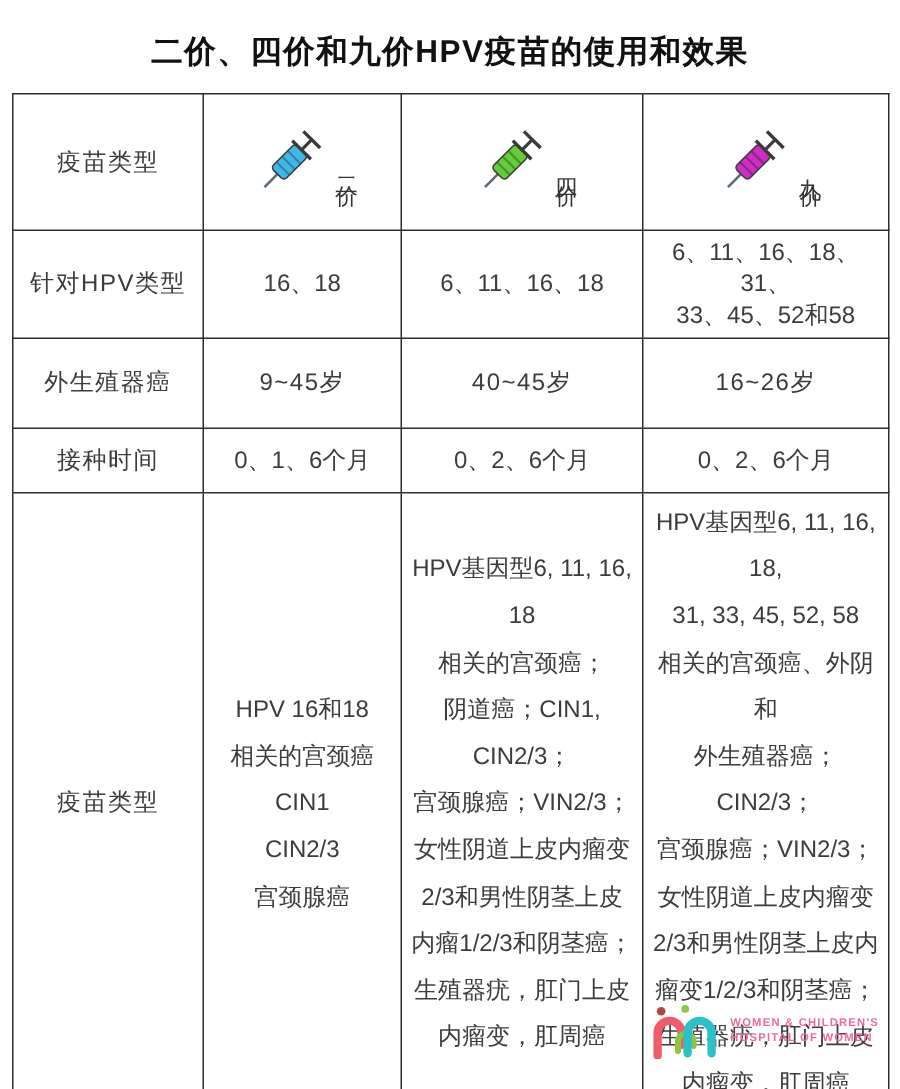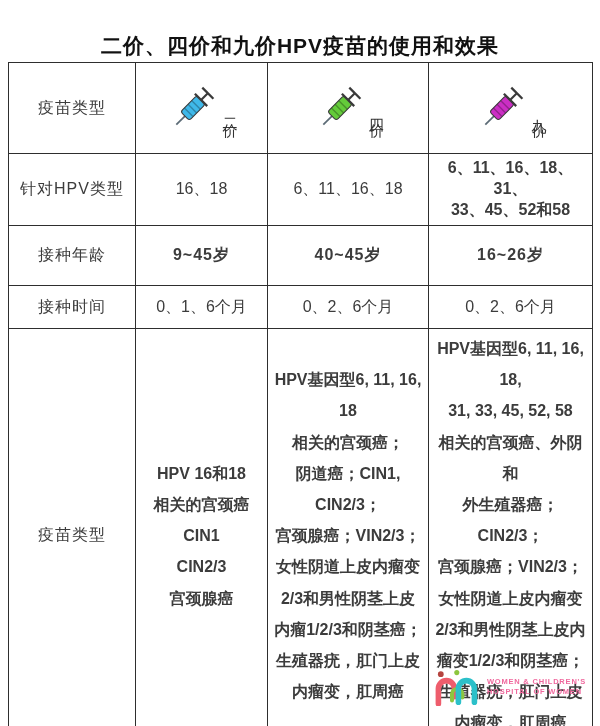--- a/index.html
+++ b/index.html
@@ -7,21 +7,21 @@
   .page {
     position: relative;
     width: 600px; height: 726px;
     background: #ffffff;
     font-family: "Liberation Sans", "DejaVu Sans", sans-serif;
     color: #333;
     overflow: hidden;
   }
   .title {
     text-align: center;
-    padding-top: 32px;
+    padding-top: 20px;
     font-size: 21px;
     font-weight: bold;
     color: #111;
     letter-spacing: 1px;
   }
   table.vax {
     position: absolute;
     left: 8px; top: 62px;
     width: 584px;
     border-collapse: collapse;
@@ -35,32 +35,32 @@
     color: #3c3c3c;
     padding: 4px 6px;
   }
   td.rowlabel { font-size: 17px; color: #2f2f2f; letter-spacing: 1px; }
   tr.r1 { height: 91px; }
   tr.r2 { height: 57px; }
   tr.r3 { height: 60px; }
   tr.r4 { height: 43px; }
   tr.r5 { height: 272px; }
   tr.r6 { height: 108px; }
-  .pre { white-space: pre-line; font-weight: bold; }
+  .pre { white-space: pre-line; }
   td.longtext {
     vertical-align: top;
     text-align: left;
     font-size: 13px;
     line-height: 1.95;
     padding: 7px 4px 6px 9px;
     color: #3f3f3f;
   }
   td.age {
     font-size: 22px;
-    font-weight: bold;
+    font-weight: normal;
     color: #8cc63f;
     letter-spacing: 1px;
   }
   .syr-cell-inner {
     display: flex;
     align-items: center;
     justify-content: center;
     gap: 2px;
   }
   .stack {
@@ -165,21 +165,21 @@
 
     <tr class="r2">
       <td class="rowlabel">针对HPV类型</td>
       <td>16、18</td>
       <td>6、11、16、18</td>
       <td class="pre">6、11、16、18、31、
 33、45、52和58</td>
     </tr>
 
     <tr class="r3">
-      <td class="rowlabel">接种年龄</td>
+      <td class="rowlabel">外生殖器癌</td>
       <td class="age">9~45岁</td>
       <td class="age">40~45岁</td>
       <td class="age">16~26岁</td>
     </tr>
 
     <tr class="r4">
       <td class="rowlabel">接种时间</td>
       <td>0、1、6个月</td>
       <td>0、2、6个月</td>
       <td>0、2、6个月</td>

